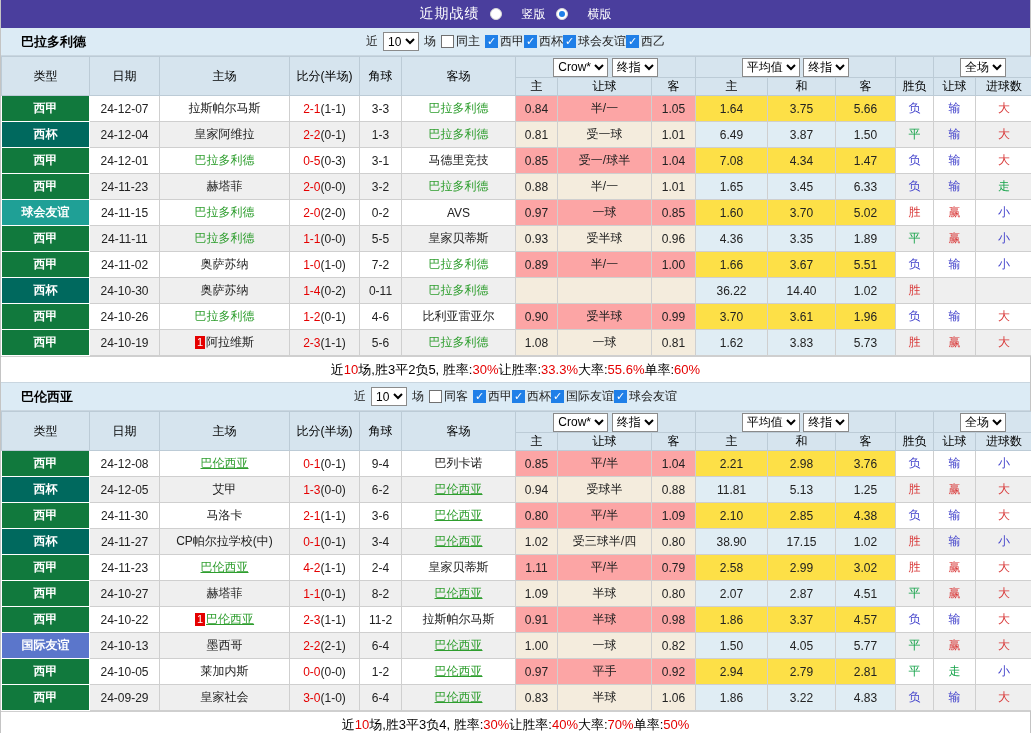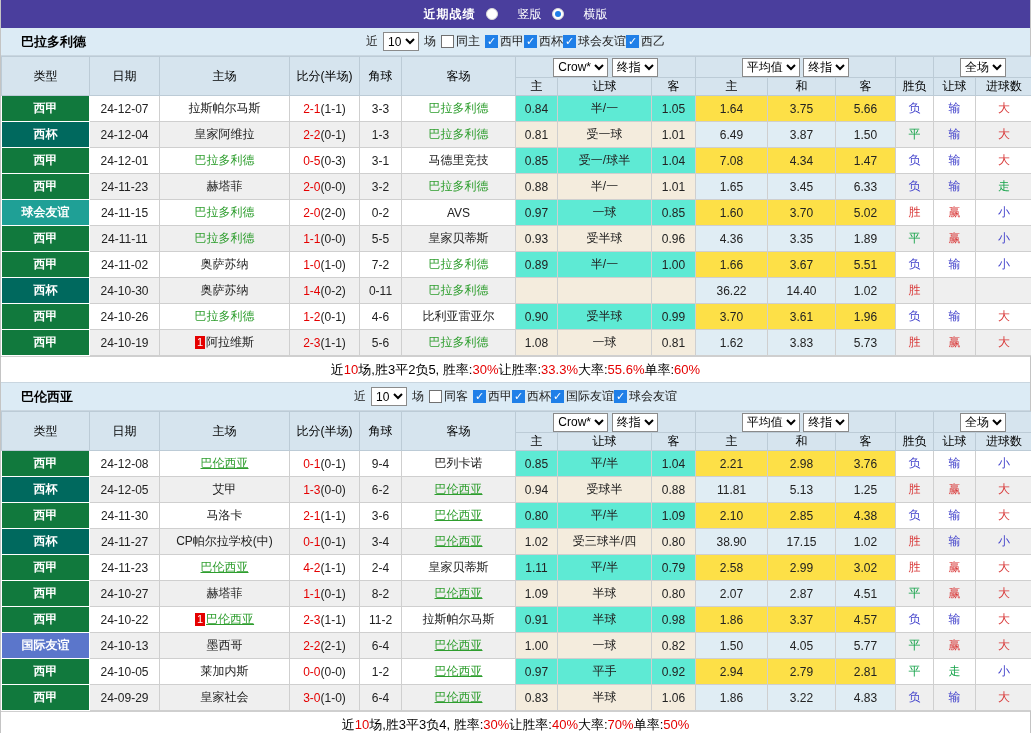--- a/index.html
+++ b/index.html
@@ -10,21 +10,21 @@
     background: #fff;
     width: 1031px;
   }
   .page { width: 1031px; border: 1px solid #c4c4c4; border-top: none; }
 
   
   .topbar {
     height: 28px; background: #4a3e9d; color: #fff;
     display: flex; align-items: center; justify-content: center; gap: 10px;
   }
-  .topbar .title { font-weight: bold; font-size: 12px; letter-spacing: 1px; }
+  .topbar .title { font-weight: normal; font-size: 14px; letter-spacing: 1px; }
   .radio-wrap { display: flex; align-items: center; gap: 20px; cursor: pointer; }
   .radio {
     width: 12px; height: 12px; border-radius: 50%;
     background: #fff; border: 1px solid #d8d8d8; display: inline-block; position: relative;
   }
   .radio.selected::after {
     content: ""; position: absolute; left: 2px; top: 2px;
     width: 6px; height: 6px; border-radius: 50%; background: #1f7fe8;
   }
   .radio-label { color: #fff; font-size: 12px; }
@@ -54,21 +54,21 @@
   .cb-item { display: inline-flex; align-items: center; gap: 1px; }
 
   
   table { border-collapse: collapse; table-layout: fixed; width: 1031px; }
   th, td { border: 1px solid #cfcfcf; text-align: center; overflow: hidden; white-space: nowrap; }
   thead th { background: #d6e4ee; border-color: #bccbd6; font-weight: normal; color: #000; }
   .hdr-top th { height: 21px; }
   .hdr-sub th { height: 18px; }
   tbody td { height: 26px; background: #fff; }
   tr.even td { background: #efefef; }
-  td.g1 { background: #5eead4; }
+  td.g1 { background: #fca5a5; }
   tr.even td.g1 { background: #f4ecdd; }
   td.g2 { background: #fde047; }
   tr.even td.g2 { background: #e0edf4; }
   td.type-cell { color: #fff; font-weight: bold; border-color: #fff; }
   .team-link { color: #2e9e2e; text-decoration: none; }
   .u .team-link { text-decoration: underline; }
   .score-main { color: #e50000; }
   .score-half { color: #222; }
   .badge1 {
     display: inline-block; background: #e50000; color: #fff;

